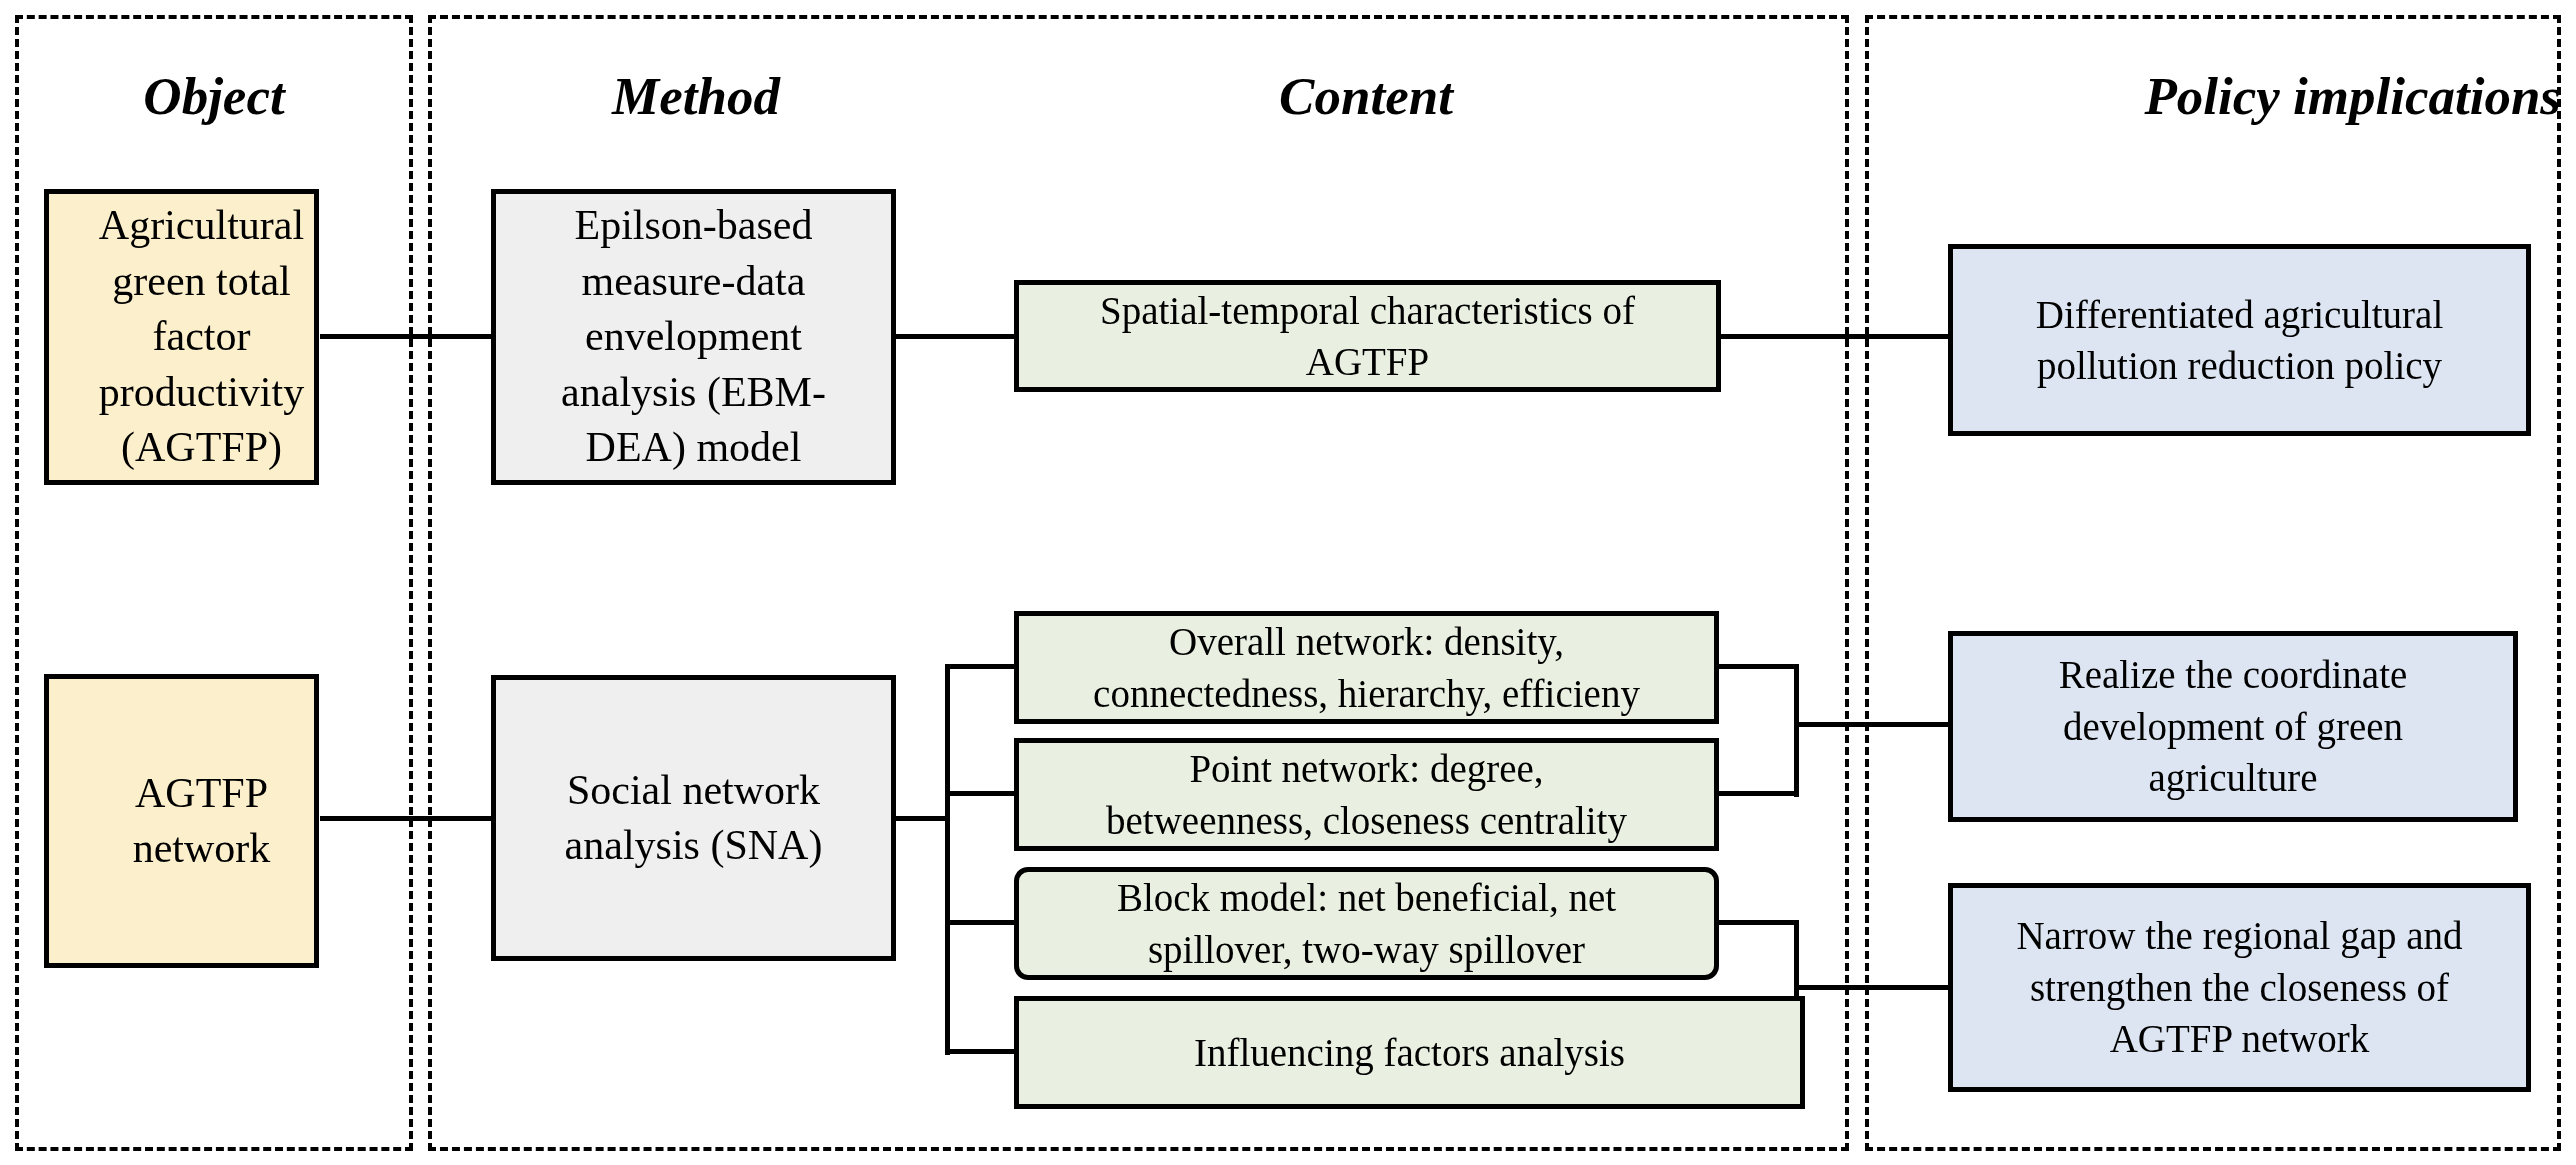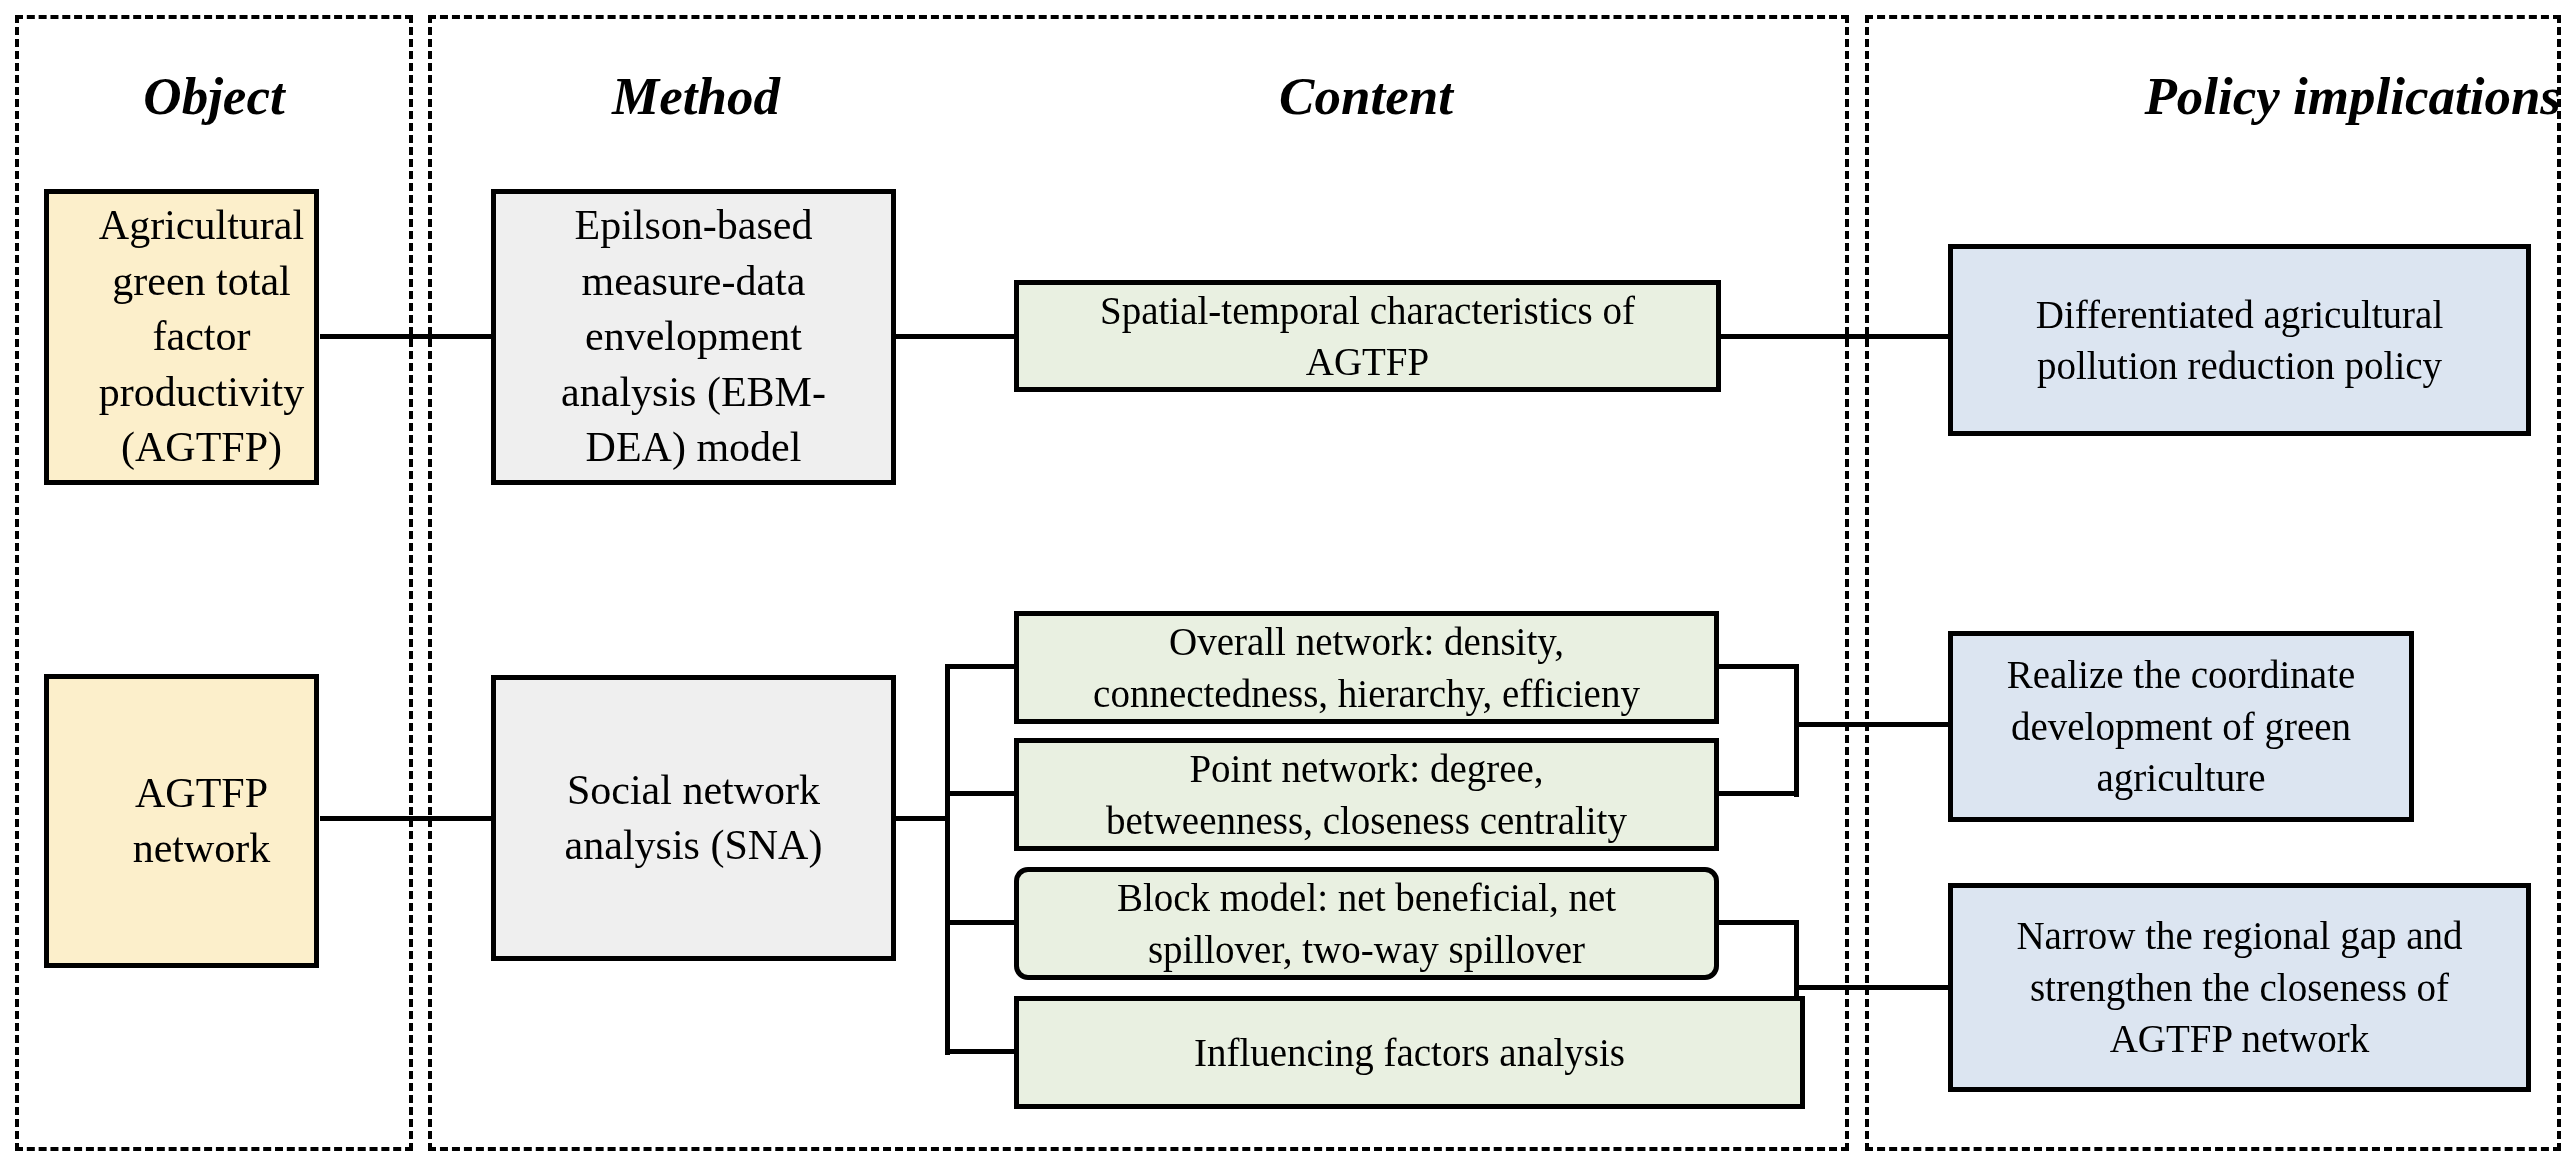--- a/index.html
+++ b/index.html
@@ -80,21 +80,21 @@
   <div class="node content" style="left:1014px;top:611px;width:705px;height:113px;">Overall network: density,
 connectedness, hierarchy, efficieny</div>
   <div class="node content" style="left:1014px;top:738px;width:705px;height:113px;">Point network: degree,
 betweenness, closeness centrality</div>
   <div class="node content" style="left:1014px;top:867px;width:705px;height:113px;border-radius:14px;">Block model: net beneficial, net
 spillover, two-way spillover</div>
   <div class="node content" style="left:1014px;top:996px;width:791px;height:113px;">Influencing factors analysis</div>
 
   <div class="node policy" style="left:1948px;top:244px;width:583px;height:192px;">Differentiated agricultural
 pollution reduction policy</div>
-  <div class="node policy" style="left:1948px;top:631px;width:466px;height:191px;">Realize the coordinate
+  <div class="node policy" style="left:1948px;top:631px;width:570px;height:191px;">Realize the coordinate
 development of green
 agriculture</div>
   <div class="node policy" style="left:1948px;top:883px;width:583px;height:209px;">Narrow the regional gap and
 strengthen the closeness of
 AGTFP network</div>
 
   <div class="line h" style="left:320px;top:334px;width:171px;"></div>
   <div class="line h" style="left:896px;top:334px;width:118px;"></div>
   <div class="line h" style="left:1719px;top:334px;width:229px;"></div>
 

